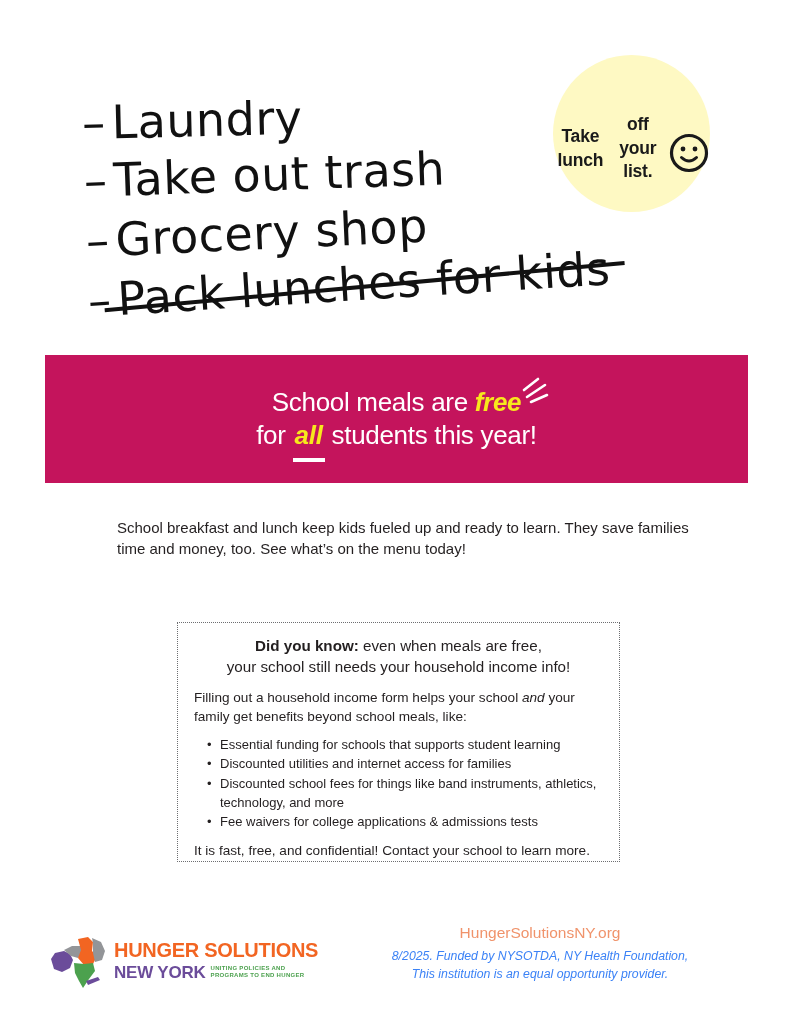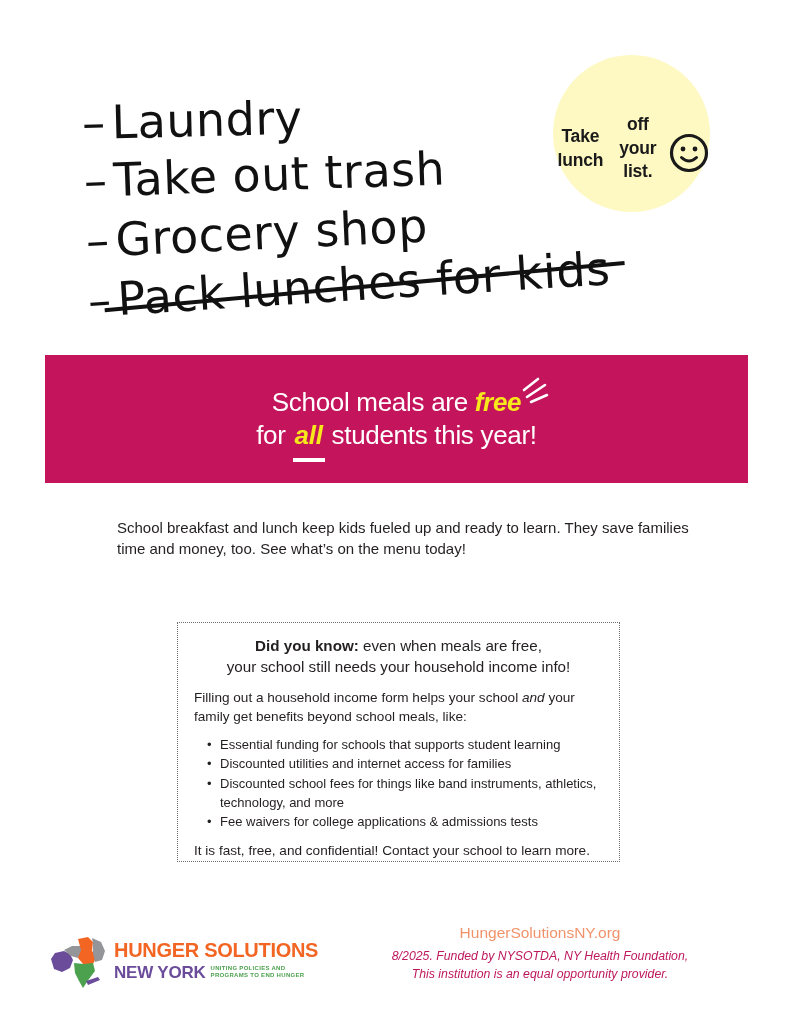--- a/index.html
+++ b/index.html
@@ -257,21 +257,21 @@
     font-family: "Liberation Sans", sans-serif;
     font-size: 15.5px;
     color: #F0936B;
     line-height: 1.3;
     margin-bottom: 5px;
   }
   #footer-right .credit-line {
     font-family: "Liberation Sans", sans-serif;
     font-style: italic;
     font-size: 12.3px;
-    color: #be185d;
+    color: #3b82f6;
     line-height: 1.42;
   }
 </style>
 </head>
 <body>
 
 <div id="todo-list">
 
   <div class="todo-line todo-line-0">
     <span class="dash">–</span><span class="txt">Laundry</span>

